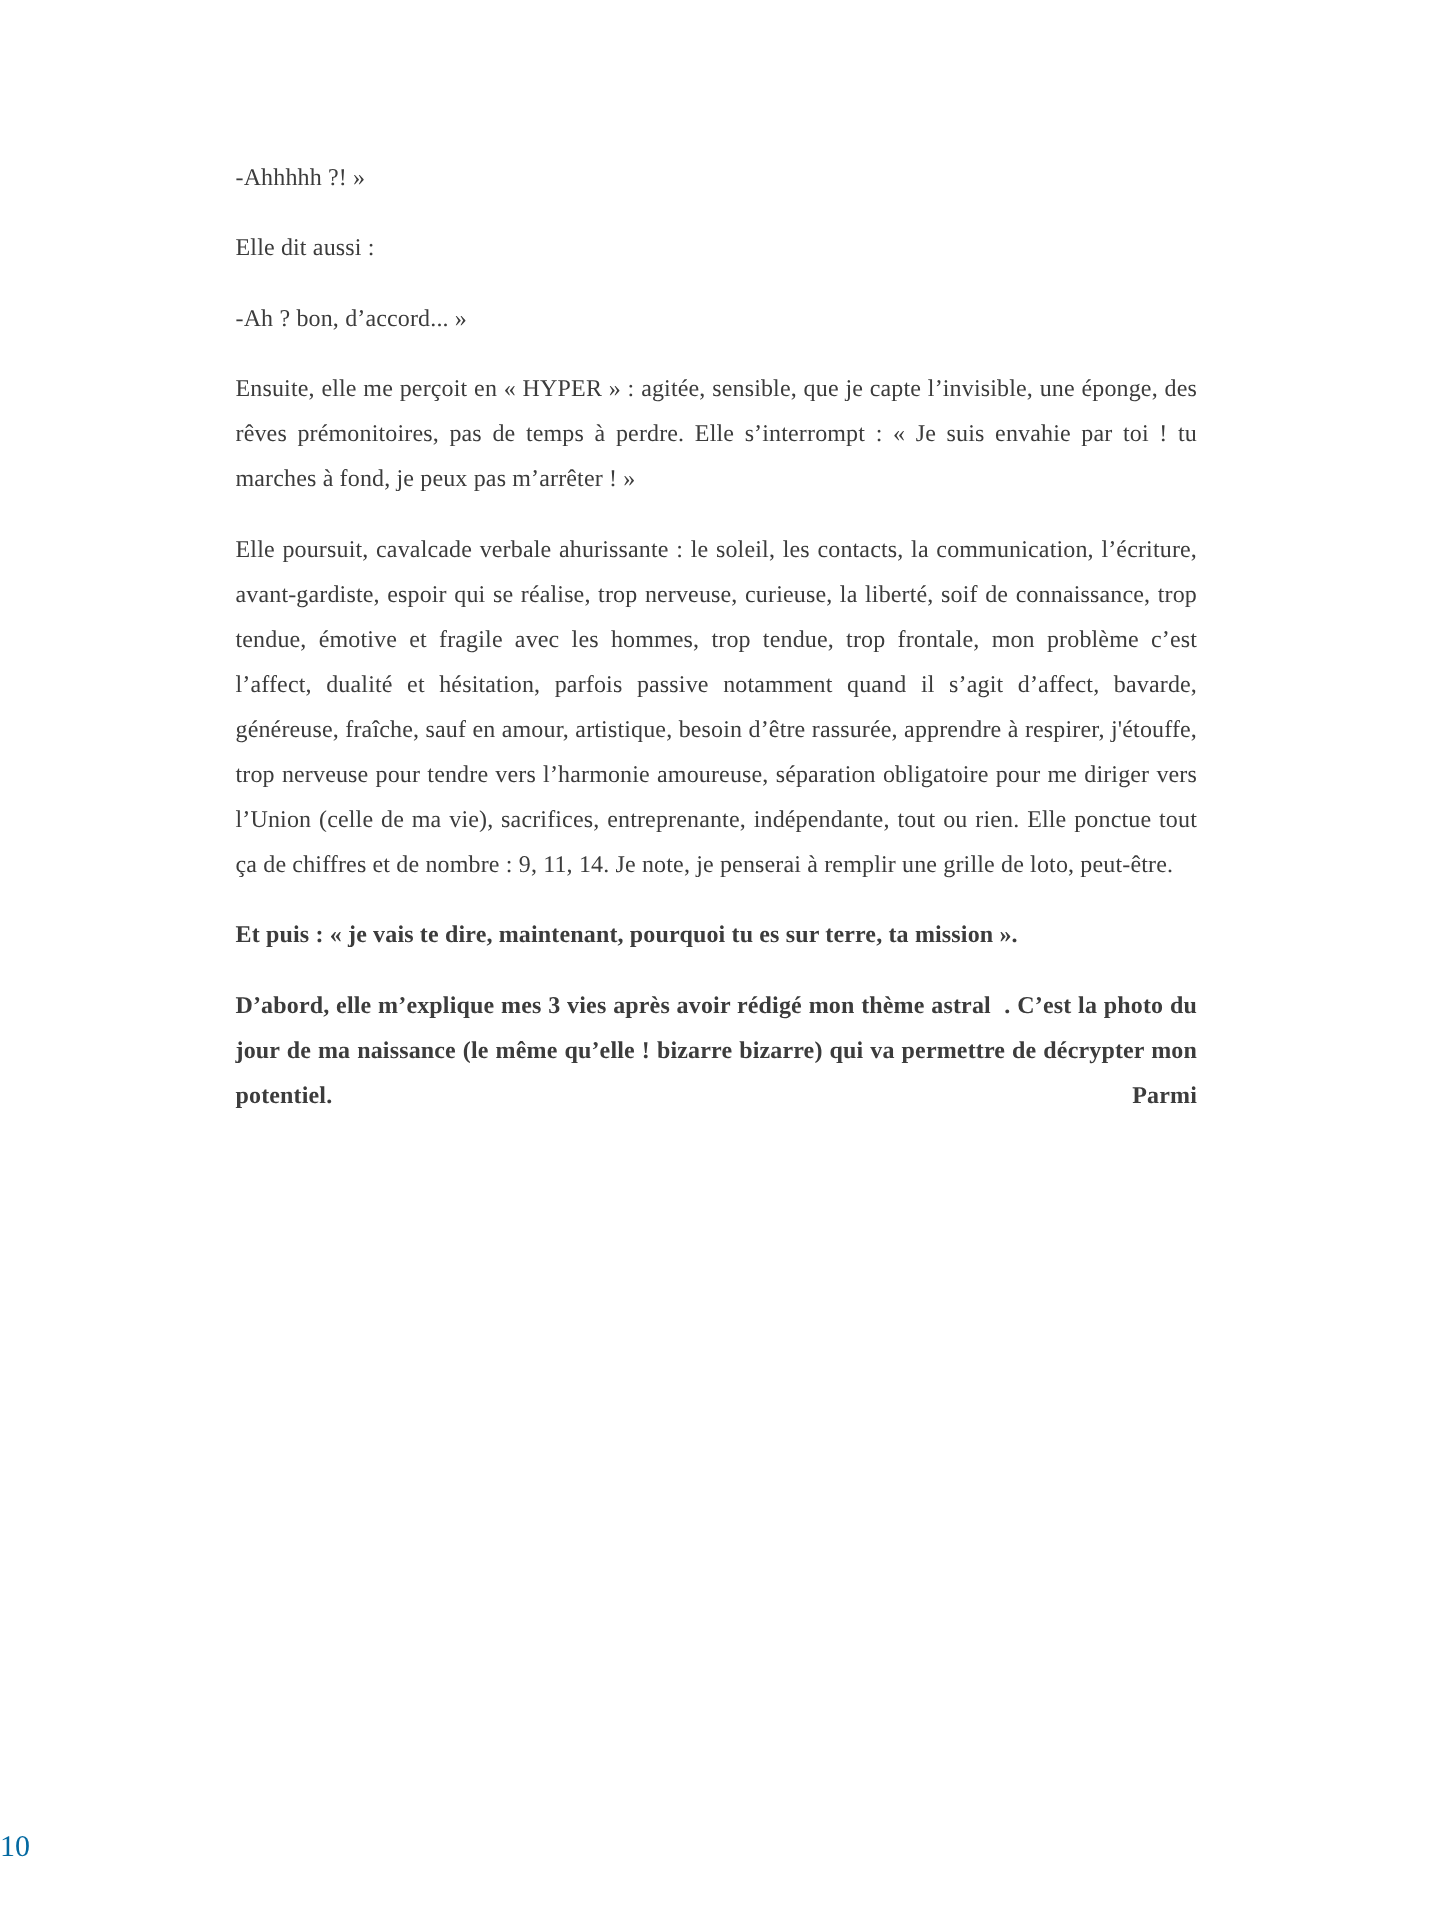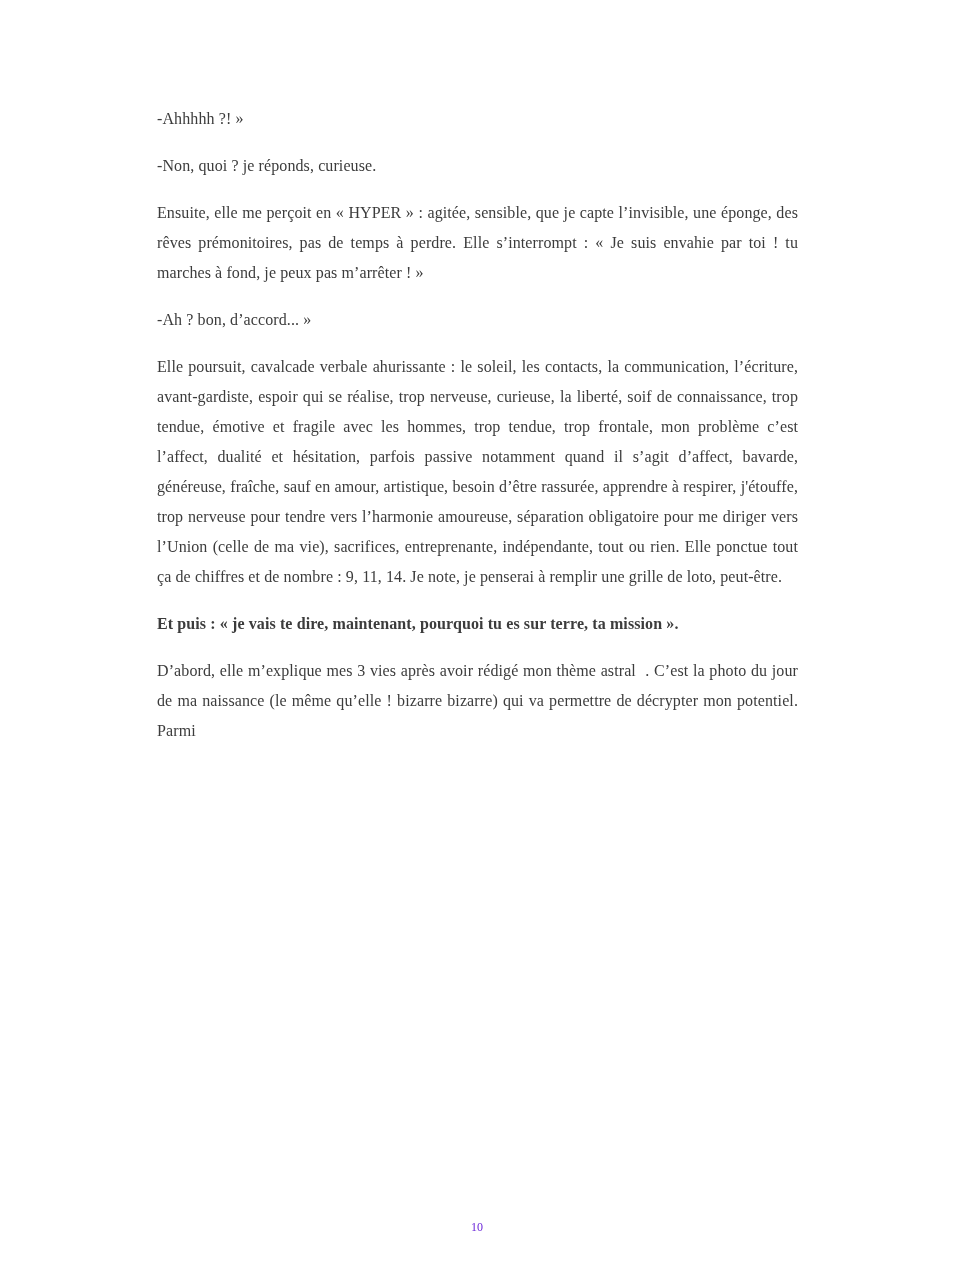--- a/index.html
+++ b/index.html
@@ -26,37 +26,38 @@
     font-size: 16px;
     line-height: 30px;
     text-align: justify;
     letter-spacing: 0.1px;
   }
   .page-content p.bold {
     font-weight: bold;
   }
   .page-content p.continued {
     text-align-last: justify;
+    font-weight: bold;
   }
   .footer {
     position: absolute;
     top: 1220px;
     left: 0;
     width: 954px;
-    text-align: center;
-    font-size: 12px;
-    color: #6d28d9;
+    text-align: left;
+    font-size: 20px;
+    color: #0369a1;
   }
 </style>
 </head>
 <body>
 
 <main class="page-content">
   <p>-Ahhhhh ?! »</p>
-  <p>-Non, quoi ? je réponds, curieuse.</p>
+  <p>Elle dit aussi :</p>
+  <p>-Ah ? bon, d’accord... »</p>
   <p>Ensuite, elle me perçoit en « HYPER » : agitée, sensible, que je capte l’invisible, une éponge, des rêves prémonitoires, pas de temps à perdre. Elle s’interrompt : « Je suis envahie par toi ! tu marches à fond, je peux pas m’arrêter ! »</p>
-  <p>-Ah ? bon, d’accord... »</p>
   <p>Elle poursuit, cavalcade verbale ahurissante : le soleil, les contacts, la communication, l’écriture, avant-gardiste, espoir qui se réalise, trop nerveuse, curieuse, la liberté, soif de connaissance, trop tendue, émotive et fragile avec les hommes, trop tendue, trop frontale, mon problème c’est l’affect, dualité et hésitation, parfois passive notamment quand il s’agit d’affect, bavarde, généreuse, fraîche, sauf en amour, artistique, besoin d’être rassurée, apprendre à respirer, j'étouffe, trop nerveuse pour tendre vers l’harmonie amoureuse, séparation obligatoire pour me diriger vers l’Union (celle de ma vie), sacrifices, entreprenante, indépendante, tout ou rien. Elle ponctue tout ça de chiffres et de nombre : 9, 11, 14. Je note, je penserai à remplir une grille de loto, peut-être.</p>
   <p class="bold">Et puis : « je vais te dire, maintenant, pourquoi tu es sur terre, ta mission ».</p>
   <p class="continued">D’abord, elle m’explique mes 3 vies après avoir rédigé mon thème astral &nbsp;. C’est la photo du jour de ma naissance (le même qu’elle ! bizarre bizarre) qui va permettre de décrypter mon potentiel. Parmi</p>
 </main>
 
 <div class="footer">10</div>
 
 </body></html>

